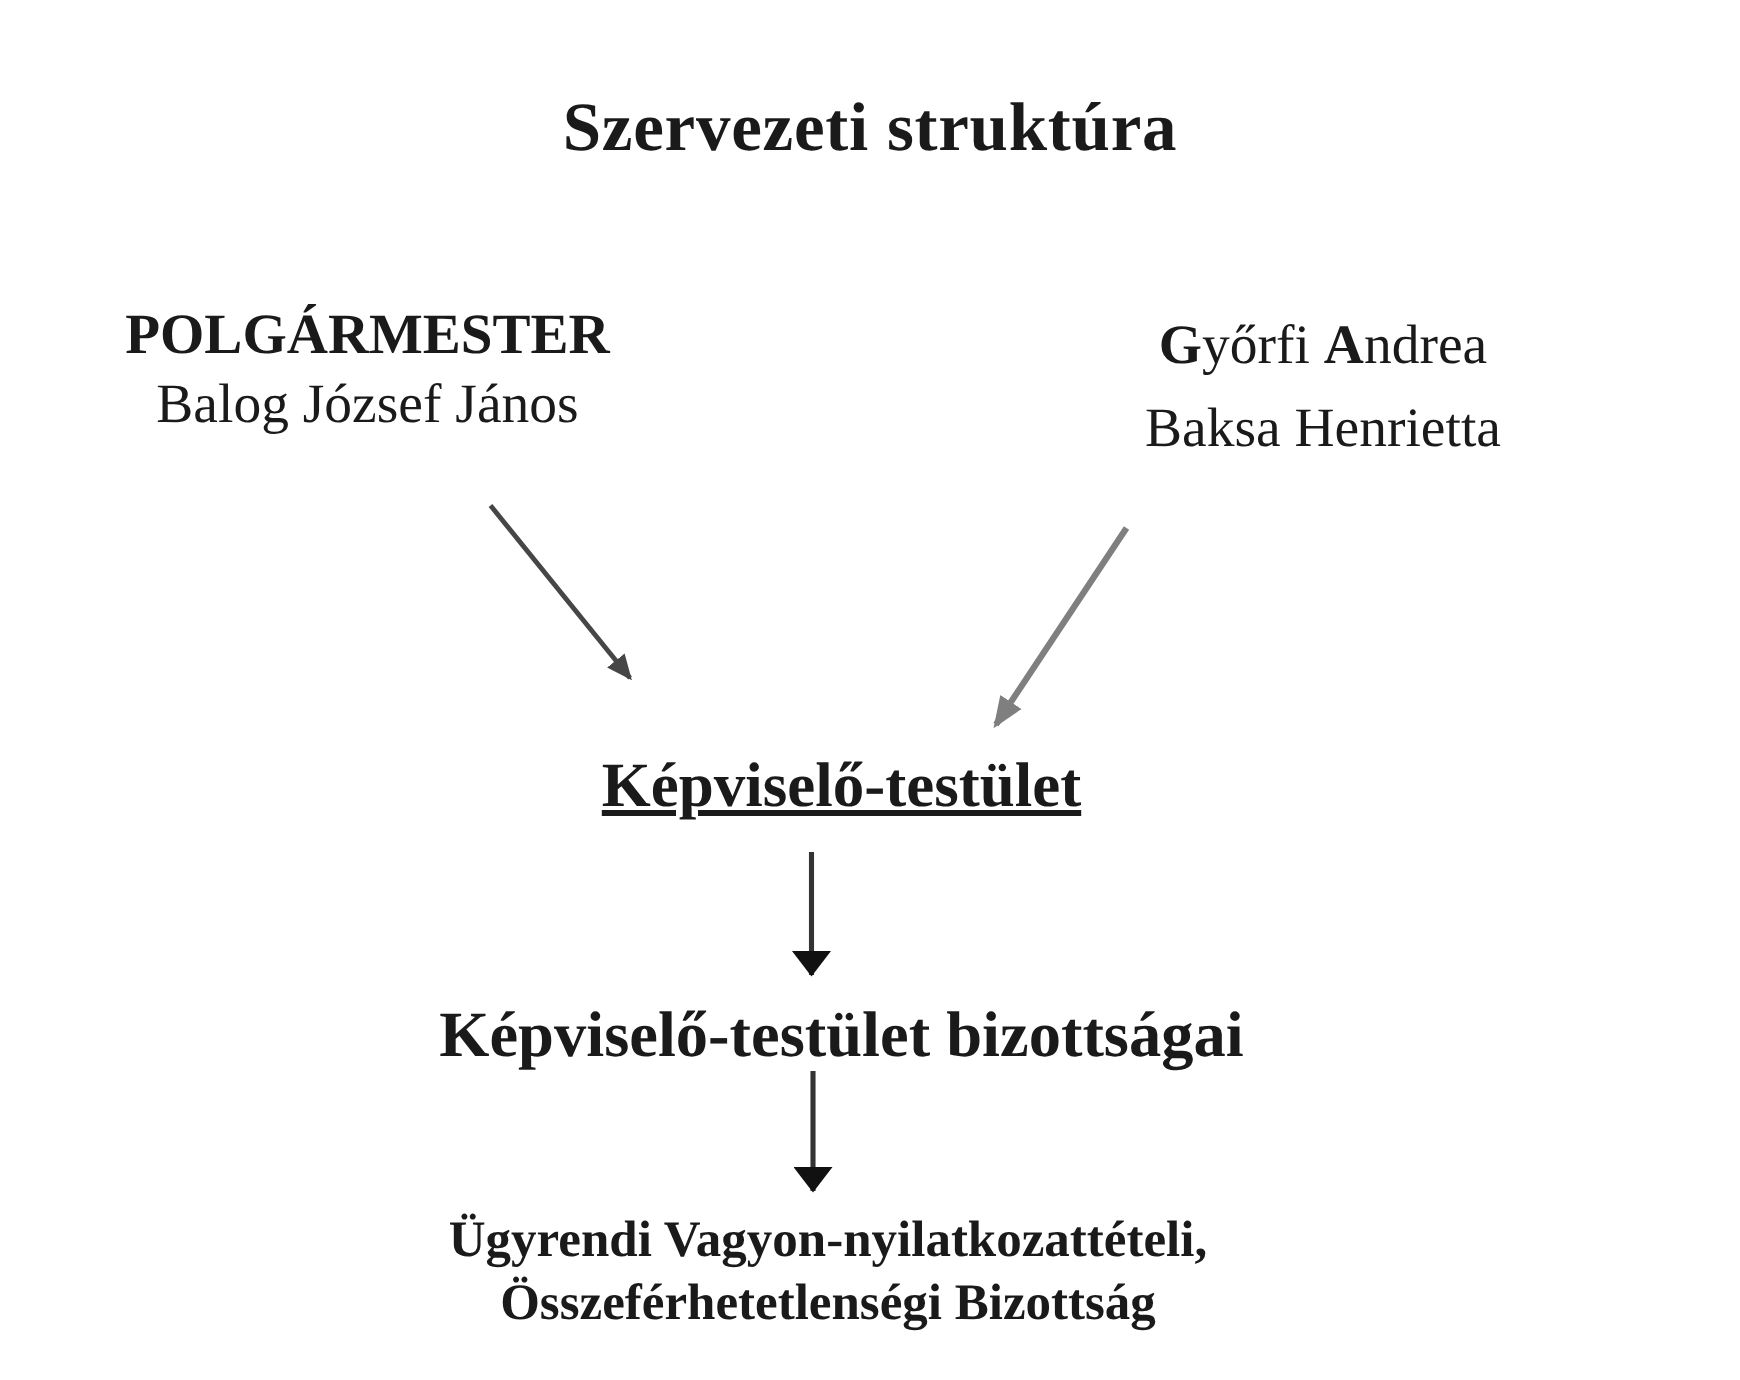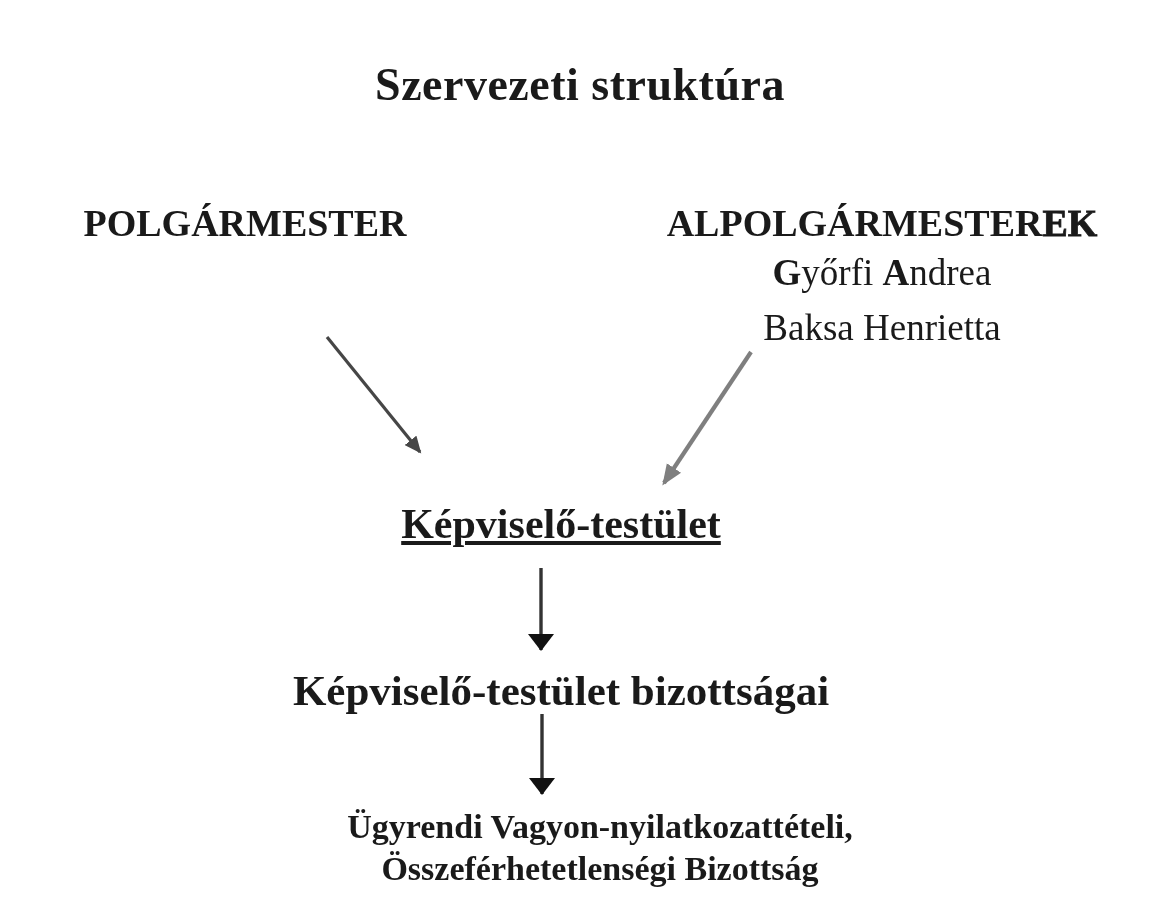--- a/index.html
+++ b/index.html
@@ -82,44 +82,43 @@
   }
   .committee-detail {
     position: absolute;
     top: 806px;
     left: 0;
     width: 1104px;
     text-align: center;
     font-size: 34px;
     font-weight: bold;
     line-height: 42px;
-    padding-left: 48px;
   }
   .arrows {
     position: absolute;
     top: 0;
     left: 0;
     width: 1160px;
     height: 920px;
     pointer-events: none;
   }
 </style>
 </head>
 <body>
 
 <div class="page">
 
   <h1 class="title">Szervezeti struktúra</h1>
 
   <div class="block mayor-block">
     <div class="role">POLGÁRMESTER</div>
+    <div class="name">Balog József János</div>
   </div>
 
   <div class="block deputies-block">
-    <div class="role"><span>ALPOLGÁRMESTER</span><span class="xbold">EK</span></div>
     <div class="name"><span class="bold-initial">G</span><span>yőrfi </span><span class="bold-initial">A</span><span>ndrea</span></div>
     <div class="name">Baksa Henrietta</div>
   </div>
 
   <svg class="arrows" viewBox="0 0 1160 920" xmlns="http://www.w3.org/2000/svg">
     <defs>
       <marker id="headDark" markerUnits="userSpaceOnUse" markerWidth="18" markerHeight="15" refX="15" refY="7.5" orient="auto">
         <path d="M0,0 L17,7.5 L0,15 z" fill="#464646"></path>
       </marker>
       <marker id="headGray" markerUnits="userSpaceOnUse" markerWidth="22" markerHeight="19" refX="18" refY="9.5" orient="auto">

